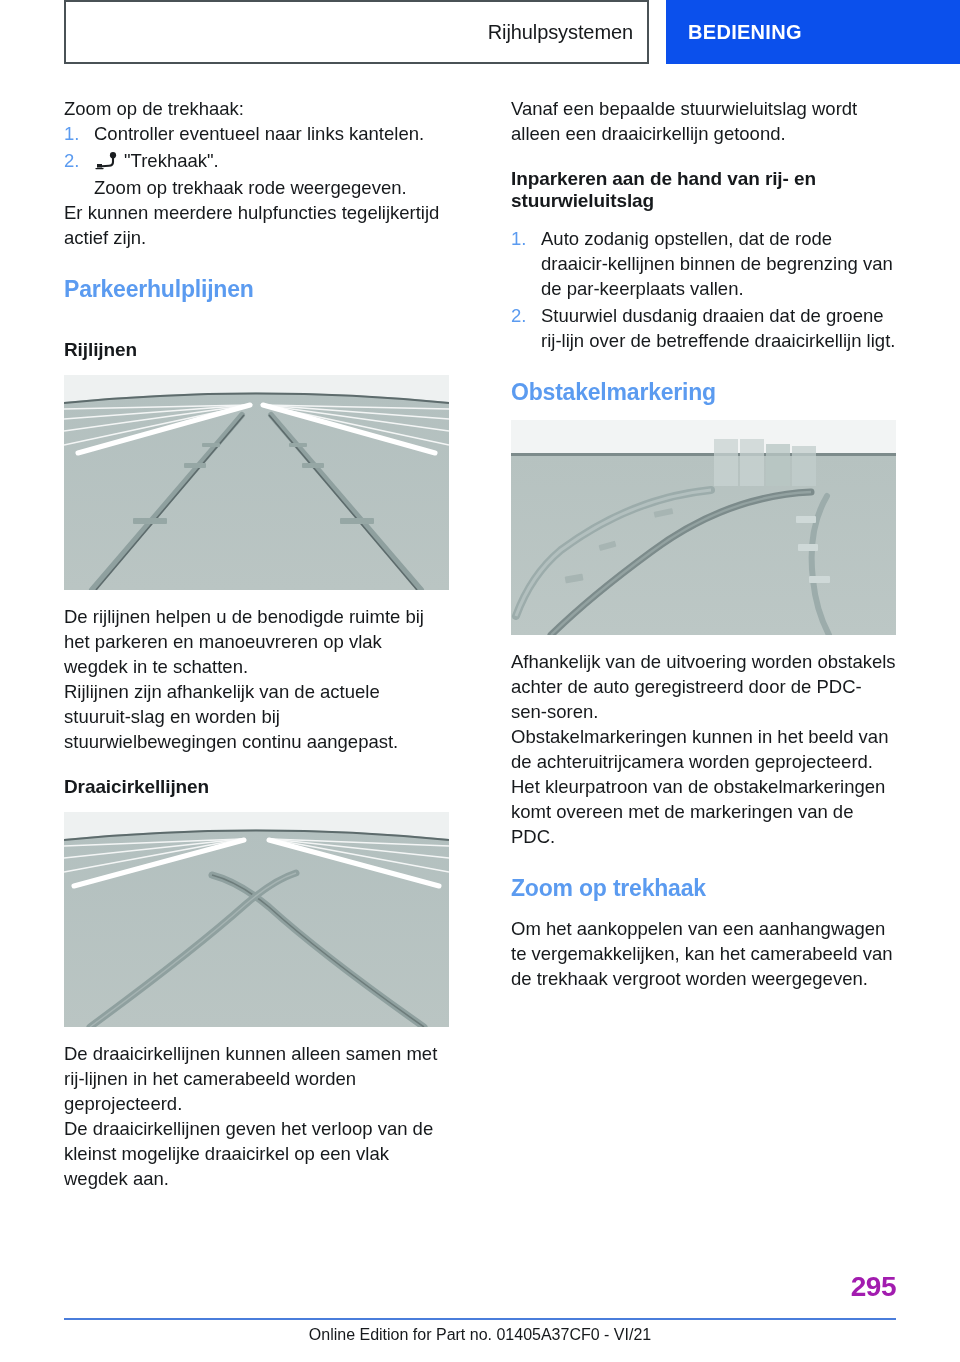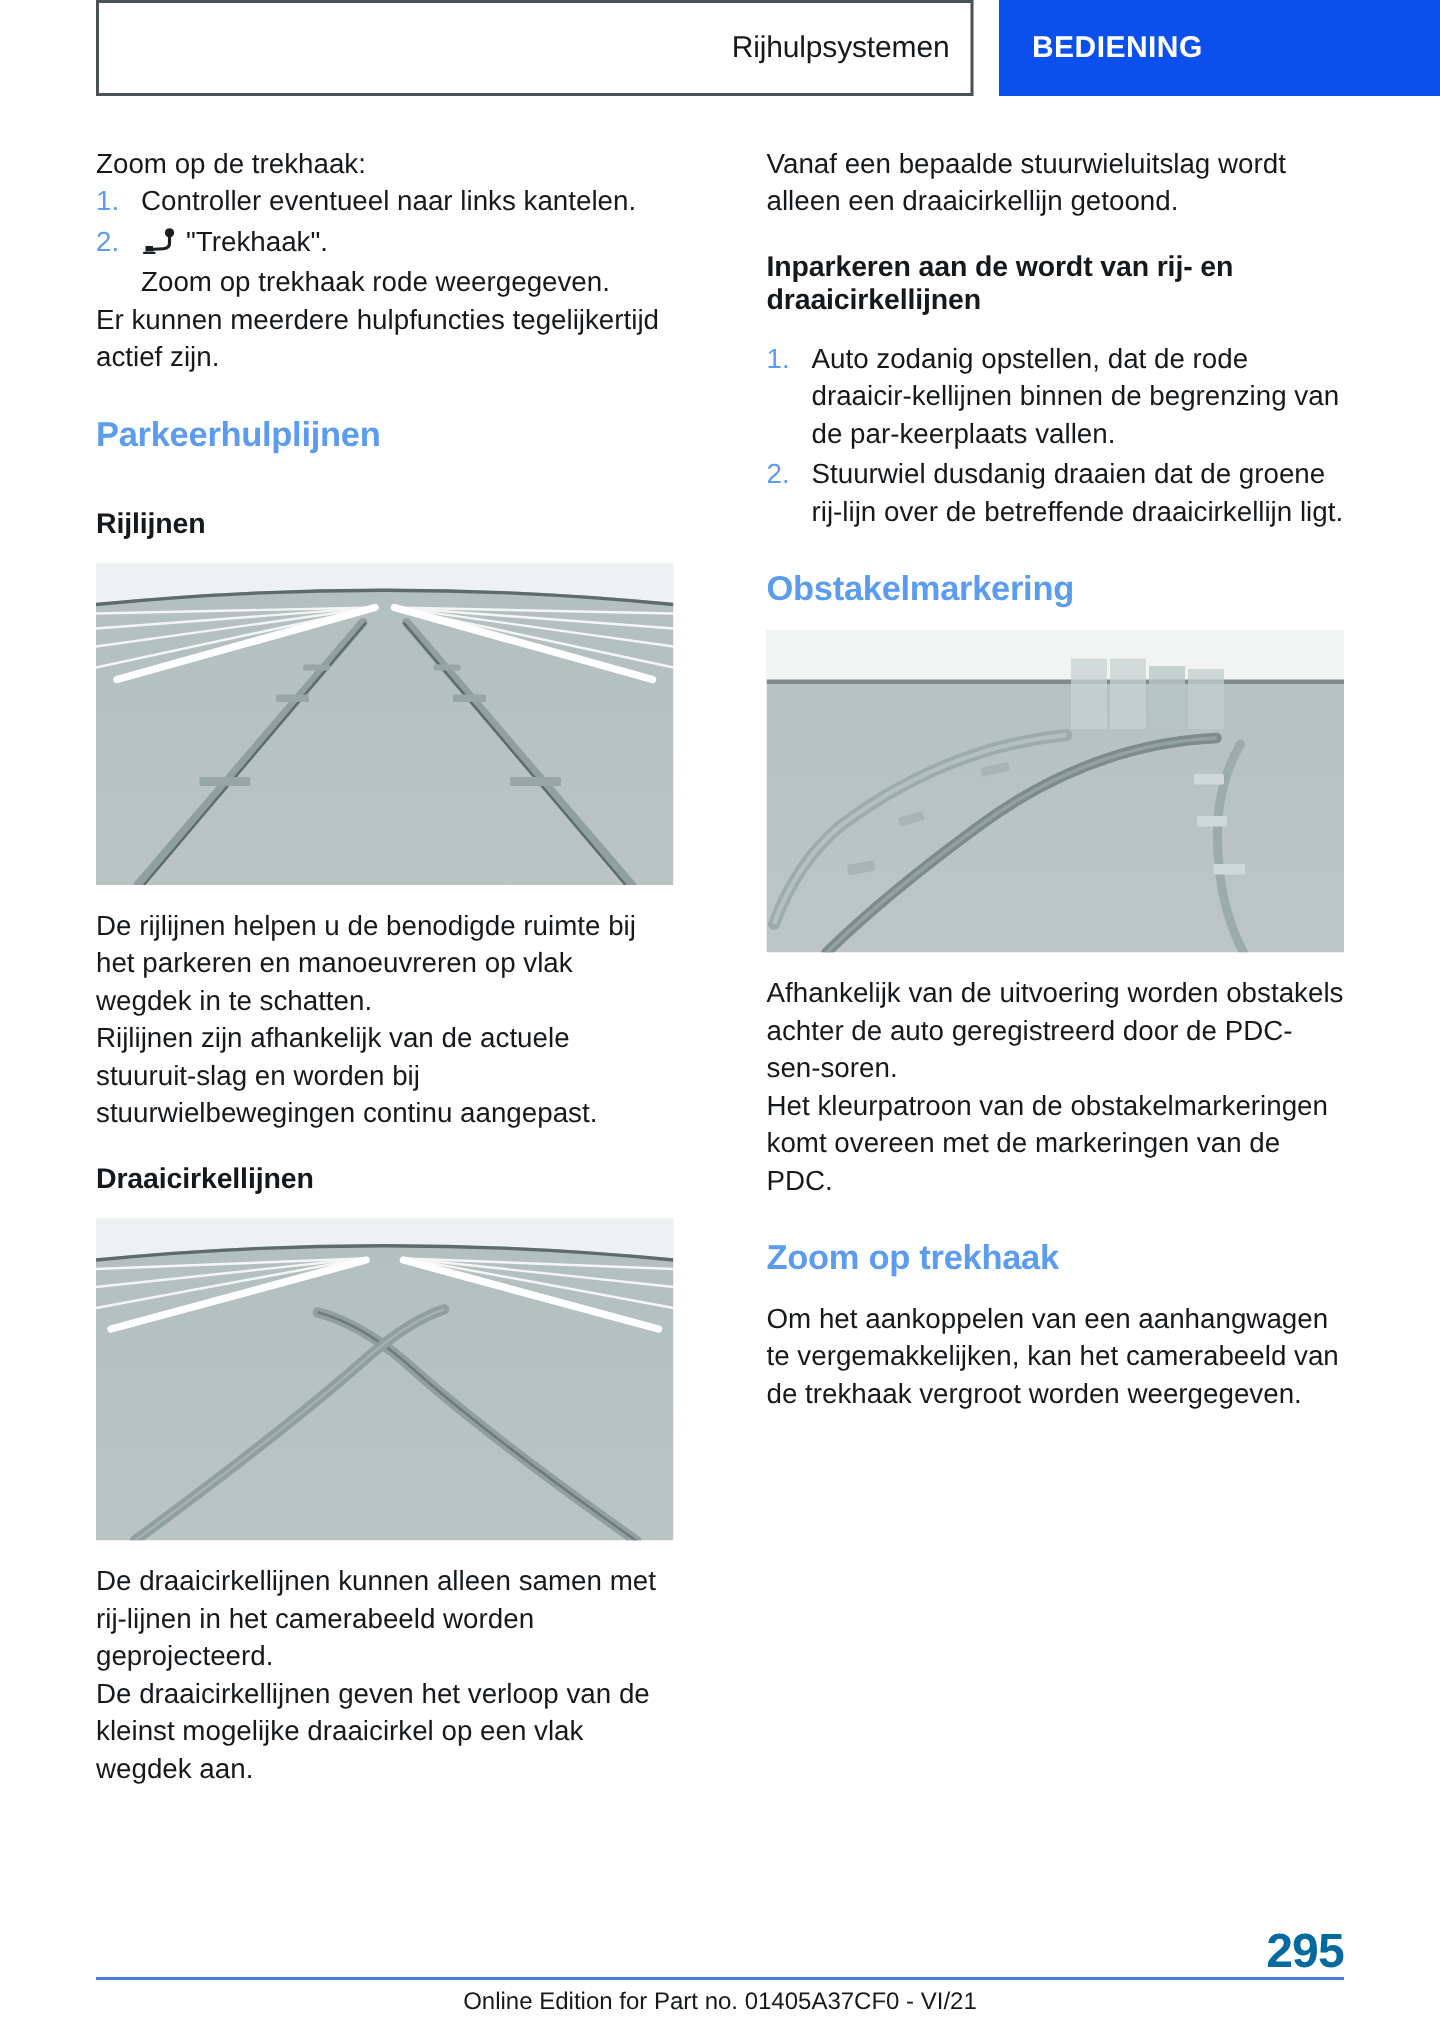--- a/index.html
+++ b/index.html
@@ -138,24 +138,24 @@
   .figure svg { display: block; width: 100%; height: 100%; }
 
   
   .footer {
     position: absolute;
     left: 0; bottom: 0;
     width: 960px; height: 92px;
   }
   .footer-pageno {
     position: absolute;
-    right: 64px; top: 12px;
-    font-size: 32px;
+    right: 64px; top: 1px;
+    font-size: 28px;
     font-weight: bold;
-    color: #0369a1;
+    color: #a21caf;
     letter-spacing: -0.5px;
   }
   .footer-rule {
     position: absolute;
     left: 64px; top: 48px;
     width: 832px; height: 2px;
     background: #4a7ddb;
   }
   .footer-note {
     position: absolute;
@@ -307,21 +307,21 @@
       </div>
 
       <p class="body blk">De draaicirkellijnen kunnen alleen samen met rij-lijnen in het camerabeeld worden geprojecteerd.</p>
       <p class="body blk">De draaicirkellijnen geven het verloop van de kleinst mogelijke draaicirkel op een vlak wegdek aan.</p>
     </div>
 
     <div class="col col-right">
 
       <p class="body blk">Vanaf een bepaalde stuurwieluitslag wordt alleen een draaicirkellijn getoond.</p>
 
-      <h3 class="bold-head">Inparkeren aan de wordt van rij- en draaicirkellijnen</h3>
+      <h3 class="bold-head">Inparkeren aan de hand van rij- en stuurwieluitslag</h3>
 
       <ol class="steps">
         <li>
           <span class="num">1.</span>
           <span class="li-text">Auto zodanig opstellen, dat de rode draaicir-kellijnen binnen de begrenzing van de par-keerplaats vallen.</span>
         </li>
         <li>
           <span class="num">2.</span>
           <span class="li-text">Stuurwiel dusdanig draaien dat de groene rij-lijn over de betreffende draaicirkellijn ligt.</span>
         </li>
@@ -363,20 +363,21 @@
           </g>
           <g fill="#cfd9d8">
             <rect x="285" y="96" width="20" height="7" rx="1"></rect>
             <rect x="287" y="124" width="20" height="7" rx="1"></rect>
             <rect x="298" y="156" width="21" height="7" rx="1"></rect>
           </g>
         </svg>
       </div>
 
       <p class="body blk">Afhankelijk van de uitvoering worden obstakels achter de auto geregistreerd door de PDC-sen-soren.</p>
+      <p class="body blk">Obstakelmarkeringen kunnen in het beeld van de achteruitrijcamera worden geprojecteerd.</p>
       <p class="body blk">Het kleurpatroon van de obstakelmarkeringen komt overeen met de markeringen van de PDC.</p>
 
       <h2 class="blue-head">Zoom op trekhaak</h2>
 
       <p class="body blk">Om het aankoppelen van een aanhangwagen te vergemakkelijken, kan het camerabeeld van de trekhaak vergroot worden weergegeven.</p>
     </div>
   </div>
 
   <div class="footer">
     <div class="footer-pageno">295</div>

